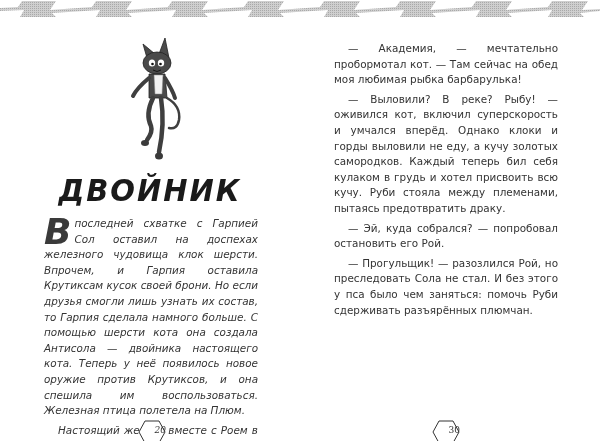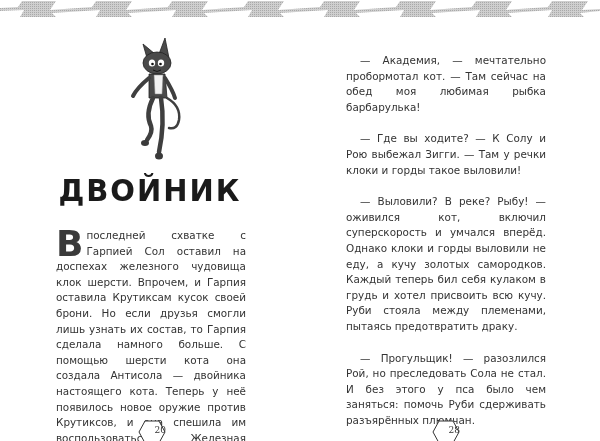--- a/index.html
+++ b/index.html
@@ -1,30 +1,30 @@
 <!DOCTYPE html>
 <html><head>
 <meta charset="utf-8">
 <style>
   html, body { margin:0; padding:0; background:#ffffff; }
   body { width:600px; height:441px; overflow:hidden; position:relative;
          font-family:"DejaVu Sans", sans-serif; color:#2b2b2b; }
   .spread { position:absolute; left:0; top:0; width:600px; height:441px; background:#fff; }
   .zigzag { position:absolute; left:0; top:0; width:600px; height:20px; }
   .page { position:absolute; top:0; height:441px; }
-  .page-left { left:0; width:300px; }
+  .page-left { left:0; width:300px;font-style:italic; }
   .page-right { left:300px; width:300px; }
   .illustration { position:absolute; left:125px; top:36px; width:60px; height:130px; }
   .chapter-title { position:absolute; left:0; width:300px; top:174px; text-align:center;
      font-family:"DejaVu Sans", sans-serif; font-weight:bold; font-size:29px; letter-spacing:2px;
      color:#1a1a1a; transform:scaleY(1.05); }
   .text { position:absolute; font-size:10.4px; line-height:15.6px; text-align:justify; color:#333; }
   .left-text { left:40px; top:212px; width:222px; }
   .right-text { left:330px; top:37px; width:232px; }
-  .para { margin:16px; text-indent:14px; }
+  .para { margin:4px; text-indent:14px; }
   .para.noindent { text-indent:0; }
   .dropcap { float:left; font-family:"DejaVu Sans", sans-serif; font-weight:bold; font-size:36px;
      line-height:30px; height:30px; margin:1px 3px 0 0; color:#3a3a3a; }
   .page-num { position:absolute; top:420px; width:28px; height:24px; }
   .page-num svg { position:absolute; left:0; top:0; }
   .page-num span { position:absolute; left:0; width:28px; top:5px; text-align:right;
      font-family:"DejaVu Serif", serif; font-size:9px; color:#333; }
   .pn-left { left:138px; }
 </style>
 </head>
@@ -81,27 +81,27 @@
       <svg width="28" height="24" viewBox="0 0 28 24">
         <polygon points="7,1 21,1 27,12 21,23 7,23 1,12" fill="#fff" stroke="#333" stroke-width="1"></polygon>
       </svg>
       <span>20</span>
     </div>
   </div>
 
   <div class="page page-right">
     <div class="text right-text" style="left:30px;">
       <p class="para">— Академия, — мечтательно пробормотал кот. — Там сейчас на обед моя любимая рыбка барбарулька!</p>
-      <p class="para">— Где вы ходите? — К Солу и Рою выбежал Зигги. — Там у речки клоки и горды такое выловили!</p>
       <p class="para">— Выловили? В реке? Рыбу! — оживился кот, включил суперскорость и умчался вперёд. Однако клоки и горды выловили не еду, а кучу золотых самородков. Каждый теперь бил себя кулаком в грудь и хотел присвоить всю кучу. Руби стояла между племенами, пытаясь предотвратить драку.</p>
+      <p class="para">— Эй, куда собрался? — попробовал остановить его Рой.</p>
       <p class="para">— Прогульщик! — разозлился Рой, но преследовать Сола не стал. И без этого у пса было чем заняться: помочь Руби сдерживать разъярённых плюмчан.</p>
 
     </div>
 
     <div class="page-num" style="left:132px;">
       <svg width="28" height="24" viewBox="0 0 28 24">
         <polygon points="7,1 21,1 27,12 21,23 7,23 1,12" fill="#fff" stroke="#333" stroke-width="1"></polygon>
       </svg>
-      <span>28</span>
+      <span>30</span>
     </div>
   </div>
 
 </div>
 
 </body></html>

